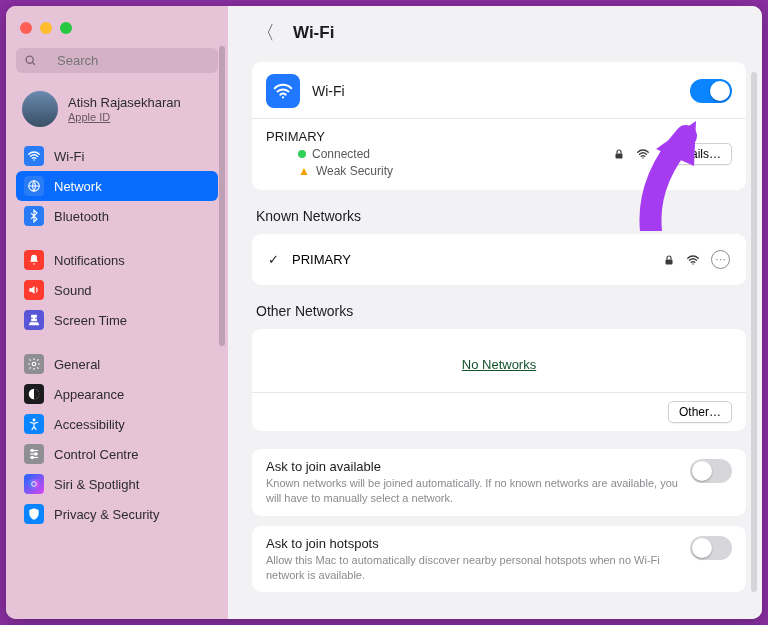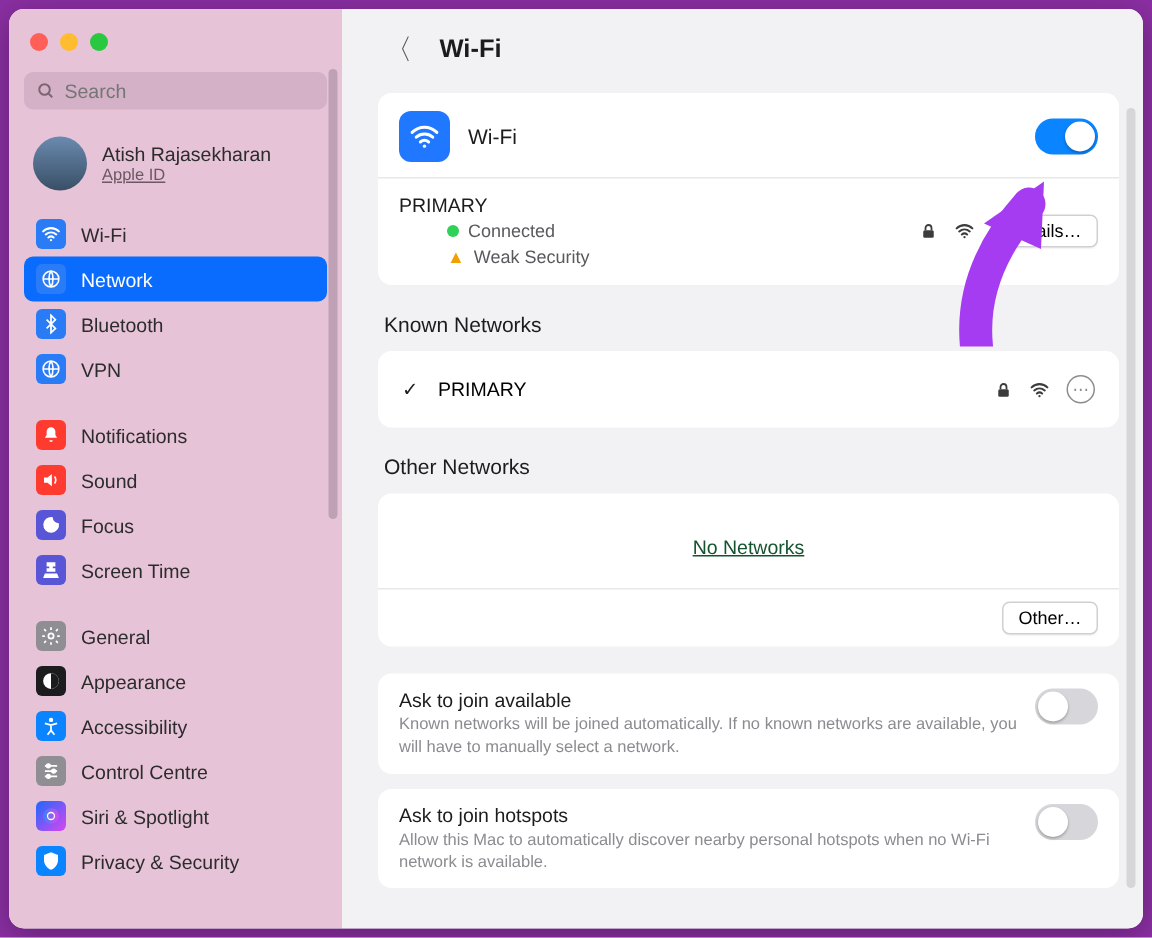--- a/index.html
+++ b/index.html
@@ -28,21 +28,21 @@
   overflow-y: auto;
   flex-shrink: 0;
   position: relative;
 }
 .traffic-lights { display: flex; gap: 8px; padding: 4px 4px 14px 4px; }
 .tl { width: 12px; height: 12px; border-radius: 50%; }
 .tl-red { background: #ff5f57; }
 .tl-yellow { background: #febc2e; }
 .tl-green { background: #28c840; }
 .search-box {
-  display: flex; align-items: center; gap: 6px;
+  display: flex; align-items: center; gap: 20px;
   background: #d5b1c7;
   border-radius: 6px; padding: 5px 8px;
   color: #6b5863; font-size: 13px;
   margin-bottom: 14px;
 }
 .search-box input {
   flex: 1; border: none; background: transparent; outline: none;
   font-size: 13px; color: #6b5863;
 }
 .account-row { display: flex; align-items: center; gap: 10px; padding: 4px 6px 14px 6px; }
@@ -199,55 +199,38 @@
       <span>Network</span>
     </div>
           <div class="nav-item">
       <div class="nav-icon ic-bt">
               <svg class="si" width="14" height="14" viewBox="0 0 24 24" fill="none" stroke="#fff" stroke-width="2">
                 <path d="M7 7 L17 17 L12 22 L12 2 L17 7 L7 17"></path>
               </svg>
             </div>
       <span>Bluetooth</span>
     </div>
-          <div class="nav-item">
-      <div class="nav-icon ic-vpn">
-              <svg class="si" width="14" height="14" viewBox="0 0 24 24" fill="none" stroke="#fff" stroke-width="1.8">
-                <circle cx="12" cy="12" r="9"></circle>
-                <path d="M3 12 H21 M12 3 C15 7 15 17 12 21 M12 3 C9 7 9 17 12 21"></path>
-              </svg>
-            </div>
-      <span>VPN</span>
-    </div>
         </div>
         <div class="nav-group">
           <div class="nav-item">
       <div class="nav-icon ic-notif">
               <svg class="si" width="14" height="14" viewBox="0 0 24 24" fill="#fff">
                 <path d="M12 3 a5 5 0 0 1 5 5 v4 l2 3 H5 l2-3 V8 a5 5 0 0 1 5-5 Z M10 18 a2 2 0 0 0 4 0"></path>
               </svg>
             </div>
       <span>Notifications</span>
     </div>
           <div class="nav-item">
       <div class="nav-icon ic-sound">
               <svg class="si" width="14" height="14" viewBox="0 0 24 24" fill="#fff">
                 <path d="M4 9 h4 l5-4 v14 l-5-4 H4 Z"></path>
                 <path d="M16 8 q3 4 0 8" fill="none" stroke="#fff" stroke-width="1.8"></path>
               </svg>
             </div>
       <span>Sound</span>
-    </div>
-          <div class="nav-item">
-      <div class="nav-icon ic-focus">
-              <svg class="si" width="14" height="14" viewBox="0 0 24 24" fill="#fff">
-                <path d="M14 3 a9 9 0 1 0 7 7 a7 7 0 0 1-7-7 Z"></path>
-              </svg>
-            </div>
-      <span>Focus</span>
     </div>
           <div class="nav-item">
       <div class="nav-icon ic-screen">
               <svg class="si" width="14" height="14" viewBox="0 0 24 24" fill="#fff">
                 <path d="M7 3 h10 v5 h-3 v2 h3 v4 h-10 v-4 h3 v-2 h-3 Z M5 16 h14 l2 5 H3 Z"></path>
               </svg>
             </div>
       <span>Screen Time</span>
     </div>
         </div>

